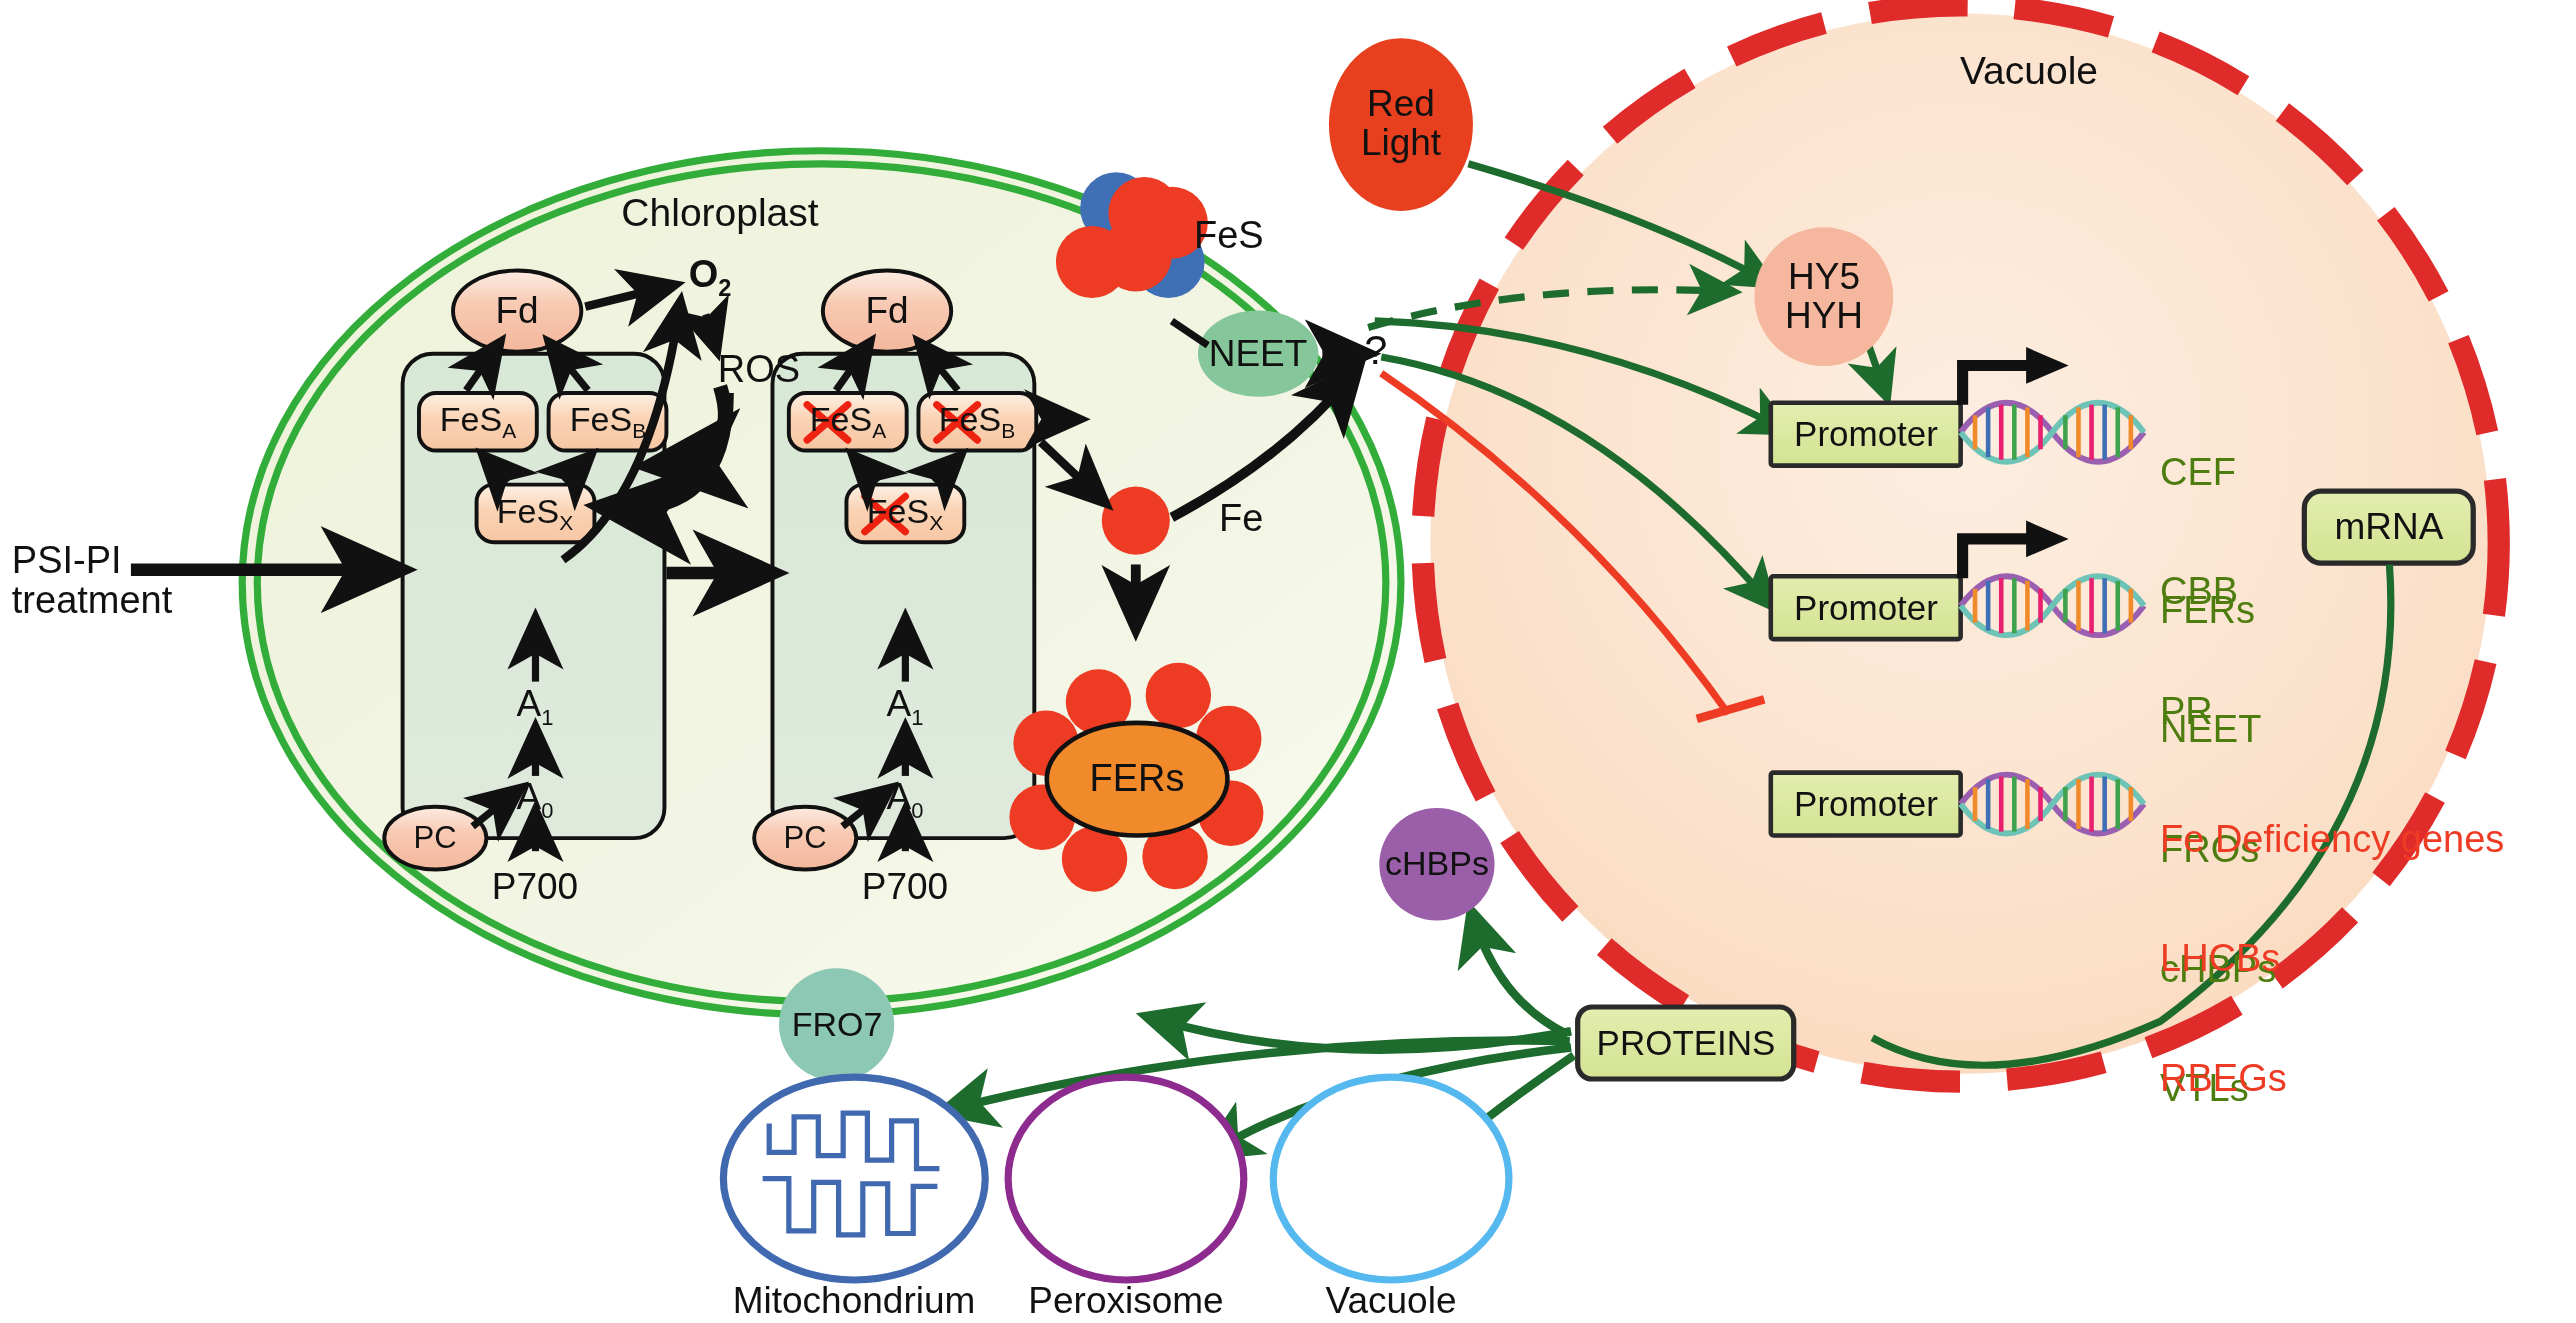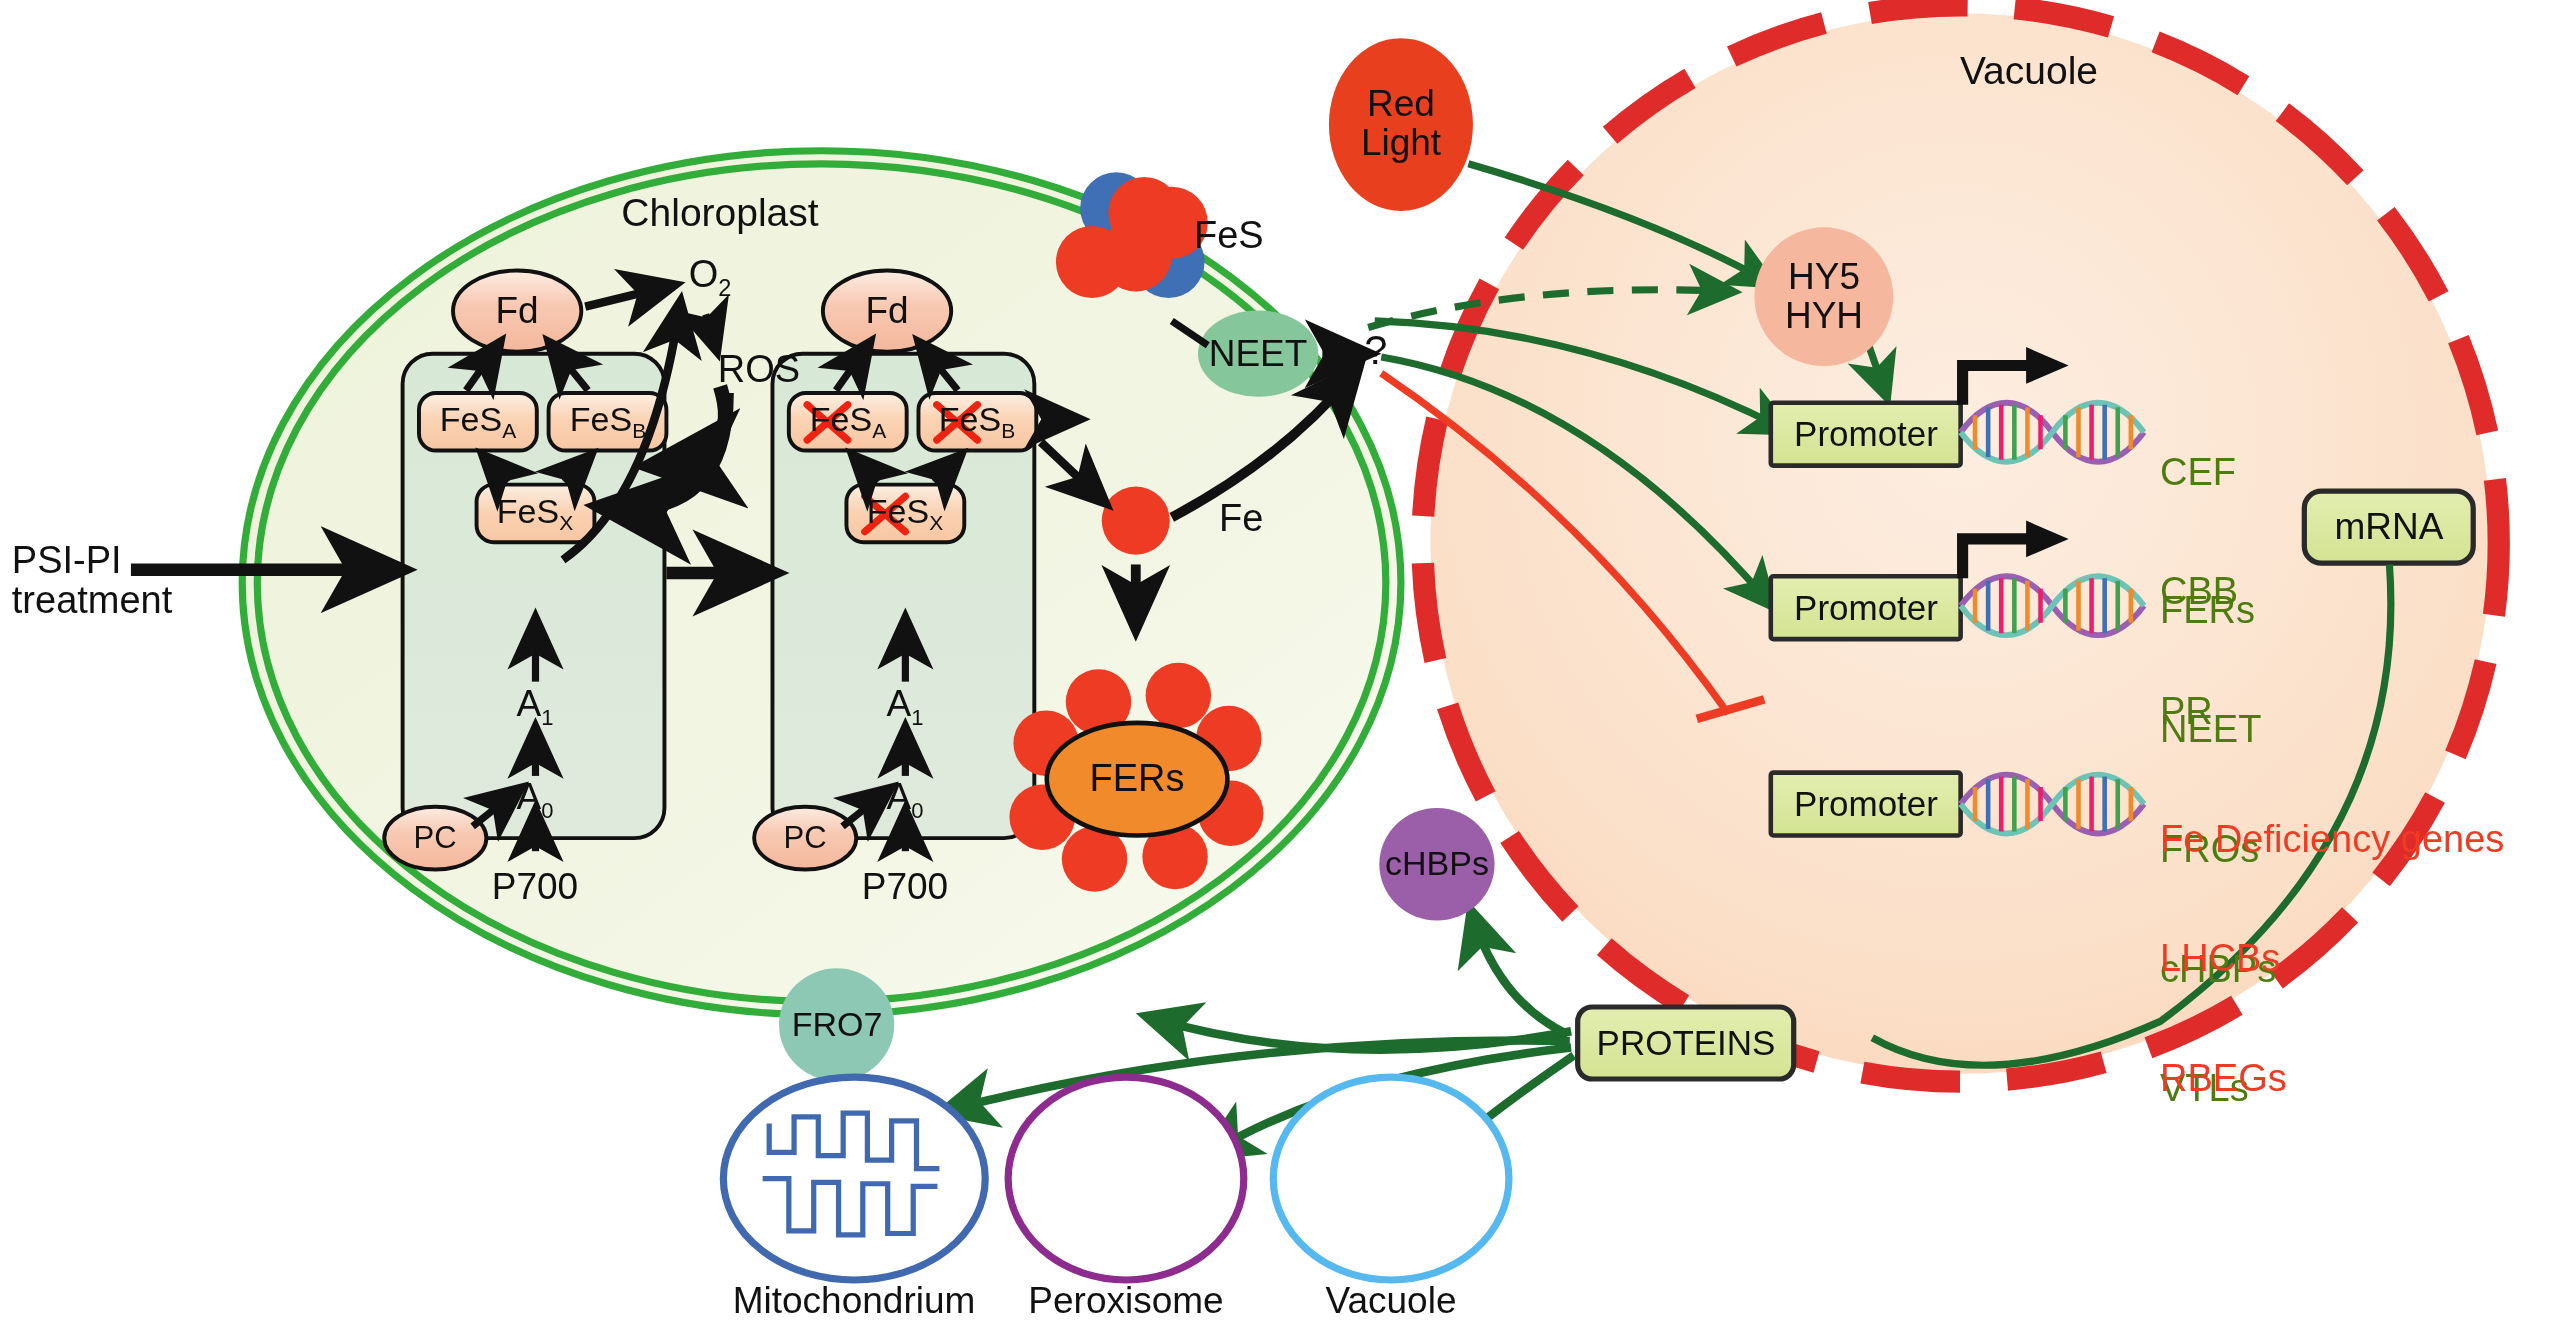--- a/index.html
+++ b/index.html
@@ -321,21 +321,21 @@
 Light</div>
 
 <div class="lbl ctr txt-blk" style="left:517px;top:311px;font-size:37px;">Fd</div>
 <div class="lbl ctr txt-blk" style="left:478px;top:422px;font-size:34px;"><span>FeS</span><sub style="font-size:21px">A</sub></div>
 <div class="lbl ctr txt-blk" style="left:608px;top:422px;font-size:34px;"><span>FeS</span><sub style="font-size:21px">B</sub></div>
 <div class="lbl ctr txt-blk" style="left:535px;top:514px;font-size:34px;"><span>FeS</span><sub style="font-size:21px">X</sub></div>
 <div class="lbl ctr txt-blk" style="left:535px;top:707px;font-size:37px;"><span>A</span><sub style="font-size:22px">1</sub></div>
 <div class="lbl ctr txt-blk" style="left:535px;top:800px;font-size:37px;"><span>A</span><sub style="font-size:22px">0</sub></div>
 <div class="lbl ctr txt-blk" style="left:535px;top:887px;font-size:37px;">P700</div>
 <div class="lbl ctr txt-blk" style="left:435px;top:838px;font-size:31px;">PC</div>
-<div class="lbl ctr txt-blk" style="left:710px;top:278px;font-size:38px;"><span>O</span><sub style="font-size:23.6px">2</sub></div>
+<div class="lbl ctr txt-blk" style="left:710px;top:278px;font-size:38px;font-weight:bold;"><span>O</span><sub style="font-size:23.6px">2</sub></div>
 <div class="lbl ctr txt-blk" style="left:759px;top:370px;font-size:38px;">ROS</div>
 
 <div class="lbl ctr txt-blk" style="left:887px;top:311px;font-size:37px;">Fd</div>
 <div class="lbl ctr txt-blk" style="left:848px;top:422px;font-size:34px;"><span>FeS</span><sub style="font-size:21px">A</sub></div>
 <div class="lbl ctr txt-blk" style="left:977px;top:422px;font-size:34px;"><span>FeS</span><sub style="font-size:21px">B</sub></div>
 <div class="lbl ctr txt-blk" style="left:905px;top:514px;font-size:34px;"><span>FeS</span><sub style="font-size:21px">X</sub></div>
 <div class="lbl ctr txt-blk" style="left:905px;top:707px;font-size:37px;"><span>A</span><sub style="font-size:22px">1</sub></div>
 <div class="lbl ctr txt-blk" style="left:905px;top:800px;font-size:37px;"><span>A</span><sub style="font-size:22px">0</sub></div>
 <div class="lbl ctr txt-blk" style="left:905px;top:887px;font-size:37px;">P700</div>
 <div class="lbl ctr txt-blk" style="left:805px;top:838px;font-size:31px;">PC</div>

